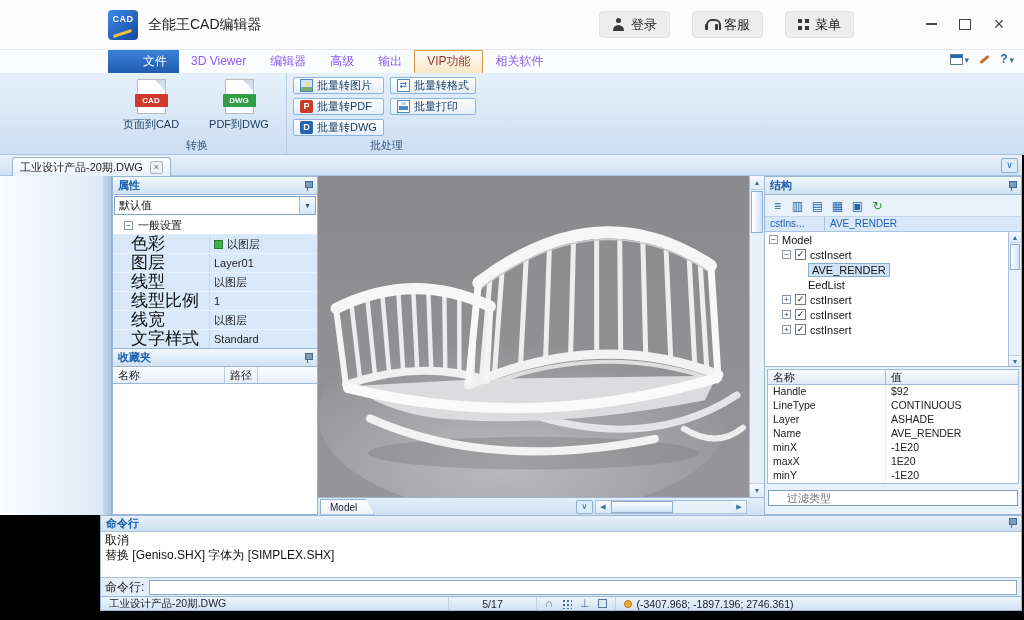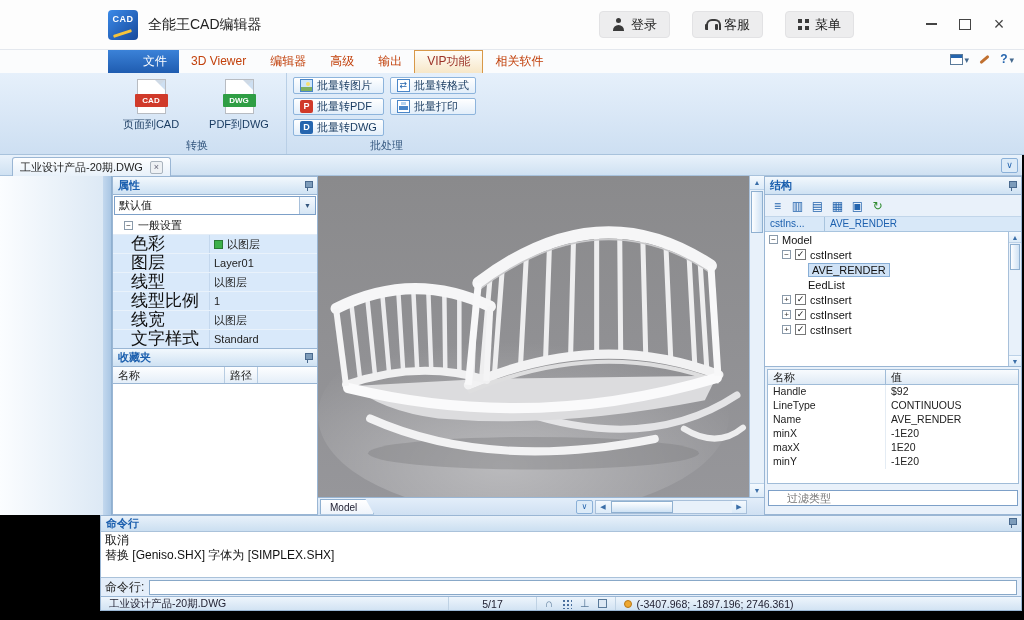--- a/index.html
+++ b/index.html
@@ -25,21 +25,21 @@
   .ic-menugrid::before { content:""; position:absolute; top:0; left:0; width:4px; height:4px; background:#3a3a3a; box-shadow:7px 0 #3a3a3a, 0 7px #3a3a3a, 7px 7px #3a3a3a; }
   .win-controls { position:absolute; right:8px; top:8px; display:flex; }
   .wc { width:34px; height:32px; display:flex; align-items:center; justify-content:center; color:#444; }
   .wc-min::before { content:""; width:11px; height:2px; background:#444; }
   .wc-max::before { content:""; width:10px; height:9px; border:1.5px solid #444; }
   .wc-close::before { content:"×"; font-size:18px; line-height:18px; }
 
   
   .tabrow { position:absolute; left:0; top:50px; width:1024px; height:23px; background:#fbfcfd; display:flex; align-items:flex-end; }
   .tabs { display:flex; margin-left:108px; height:23px; }
-  .mtab { height:23px; line-height:22px; padding:0 12px; font-size:12px; color:#c2410c; }
+  .mtab { height:23px; line-height:22px; padding:0 12px; font-size:12px; color:#8b5cf6; }
   .mtab-file { background:linear-gradient(#3b82d8,#1f5cb0); color:#fff;padding-left:35px; }
   .mtab-vip { background:linear-gradient(#fffdf8,#f7e7c8); border:1px solid #d89848; border-bottom:none; color:#9b3328; line-height:20px; }
   .tabrow-right { position:absolute; right:10px; top:2px; display:flex; align-items:center; gap:10px; }
   .tr-btn { display:flex; align-items:center; gap:2px; font-size:11px; color:#2565ae; }
   .ic-window { width:13px; height:11px; border:1px solid #5a7a9a; background:linear-gradient(#2565ae 0 3px,#fff 3px); }
   .ic-pen { width:11px; height:3px; background:#c07030; border-radius:2px; transform:rotate(-40deg); }
   .ic-help::before { content:"?"; font-weight:bold; font-size:12px; color:#2565ae; }
   .caret::before { content:"▾"; font-size:9px; color:#44698e; }
 
   
@@ -476,20 +476,24 @@
         </div>
         <div class="kv-row">
           <div class="kv-c1">Handle</div>
           <div class="kv-c2">$92</div>
         </div>
         <div class="kv-row">
           <div class="kv-c1">LineType</div>
           <div class="kv-c2">CONTINUOUS</div>
         </div>
         <div class="kv-row">
+          <div class="kv-c1">Layer</div>
+          <div class="kv-c2">ASHADE</div>
+        </div>
+        <div class="kv-row">
           <div class="kv-c1">Name</div>
           <div class="kv-c2">AVE_RENDER</div>
         </div>
         <div class="kv-row">
           <div class="kv-c1">minX</div>
           <div class="kv-c2">-1E20</div>
         </div>
         <div class="kv-row">
           <div class="kv-c1">maxX</div>
           <div class="kv-c2">1E20</div>

